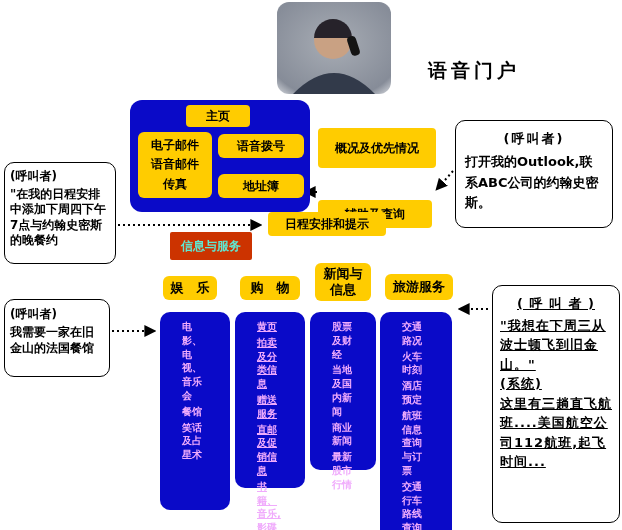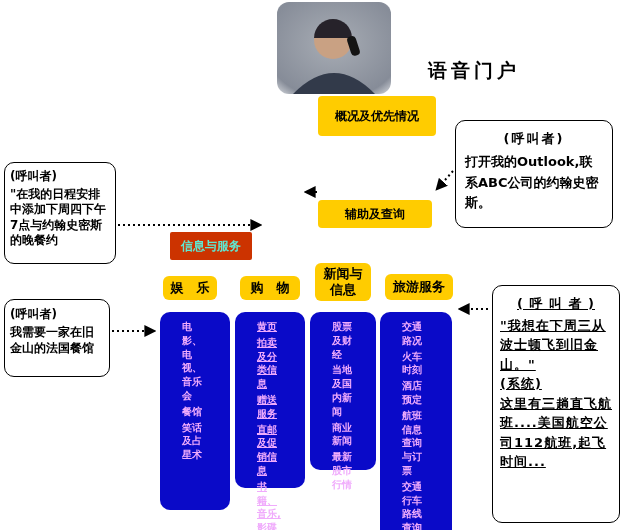--- a/index.html
+++ b/index.html
@@ -19,21 +19,21 @@
     background:var(--blue,#0a0ac8); border-radius:12px; }
   .ybox { background:var(--yellow,#ffcc00); color:#000; font-weight:bold;
     display:flex; align-items:center; justify-content:center; text-align:center; }
   .home-btn { left:56px; top:5px; width:64px; height:22px; border-radius:4px; font-size:12px; }
   .mail-box { left:8px; top:32px; width:74px; height:66px; border-radius:6px;
     font-size:12px; line-height:1.6; flex-direction:column; }
   .voice-dial { left:88px; top:34px; width:86px; height:24px; border-radius:6px; font-size:12px; }
   .addr-btn  { left:88px; top:74px; width:86px; height:24px; border-radius:6px; font-size:12px; }
 
   .feat { font-size:12px; border-radius:4px; }
-  .overview { left:318px; top:96px; width:118px; height:40px; }
+  .overview { left:318px; top:128px; width:118px; height:40px; }
   .assist   { left:318px; top:180px; width:114px; height:28px;margin-top:20px; }
   .schedule { left:268px; top:212px; width:118px; height:24px; }
 
   .services-header { left:170px; top:232px; width:82px; height:28px;
     background:var(--red,#cc3300); color:#5eead4; font-weight:bold; font-size:12px;
     display:flex; align-items:center; justify-content:center; border-radius:2px; }
 
   .cat-btn { font-size:13px; border-radius:6px; line-height:1.2; }
   .cat0 { left:163px; top:276px; width:54px; height:24px; }
   .cat1 { left:240px; top:276px; width:60px; height:24px; }
@@ -89,23 +89,34 @@
       <rect width="114" height="92" rx="12" fill="url(#pg)"></rect>
       <path d="M16 92 Q57 50 98 92 Z" fill="#323a4a"></path>
       <circle cx="56" cy="38" r="19" fill="#c9a183"></circle>
       <path d="M37 36 a19 19 0 0 1 38 0 z" fill="#26222a"></path>
       <rect x="72" y="34" width="9" height="20" rx="4" fill="#141414" transform="rotate(-18 76 44)"></rect>
     </svg>
   </div>
 
   <div class="abs title">语音门户</div>
 
+  <div class="abs blue-panel">
+    <div class="abs ybox home-btn">主页</div>
+    <div class="abs ybox mail-box">
+      <div>电子邮件</div>
+      <div>语音邮件</div>
+      <div>传真</div>
+    </div>
+    <div class="abs ybox voice-dial">语音拨号</div>
+    <div class="abs ybox addr-btn">地址簿</div>
+  </div>
 
   <div class="abs ybox feat overview">概况及优先情况</div>
   <div class="abs ybox feat assist">辅助及查询</div>
+  <div class="abs ybox feat schedule">日程安排和提示</div>
 
   <div class="abs services-header">信息与服务</div>
 
   <div class="abs ybox cat-btn cat0">娱　乐</div>
   <div class="abs ybox cat-btn cat1">购　物</div>
   <div class="abs ybox cat-btn cat2">新闻与信息</div>
   <div class="abs ybox cat-btn cat3">旅游服务</div>
 
   <div class="abs col col0">
     <div class="col-item">电影、电视、音乐会</div>

